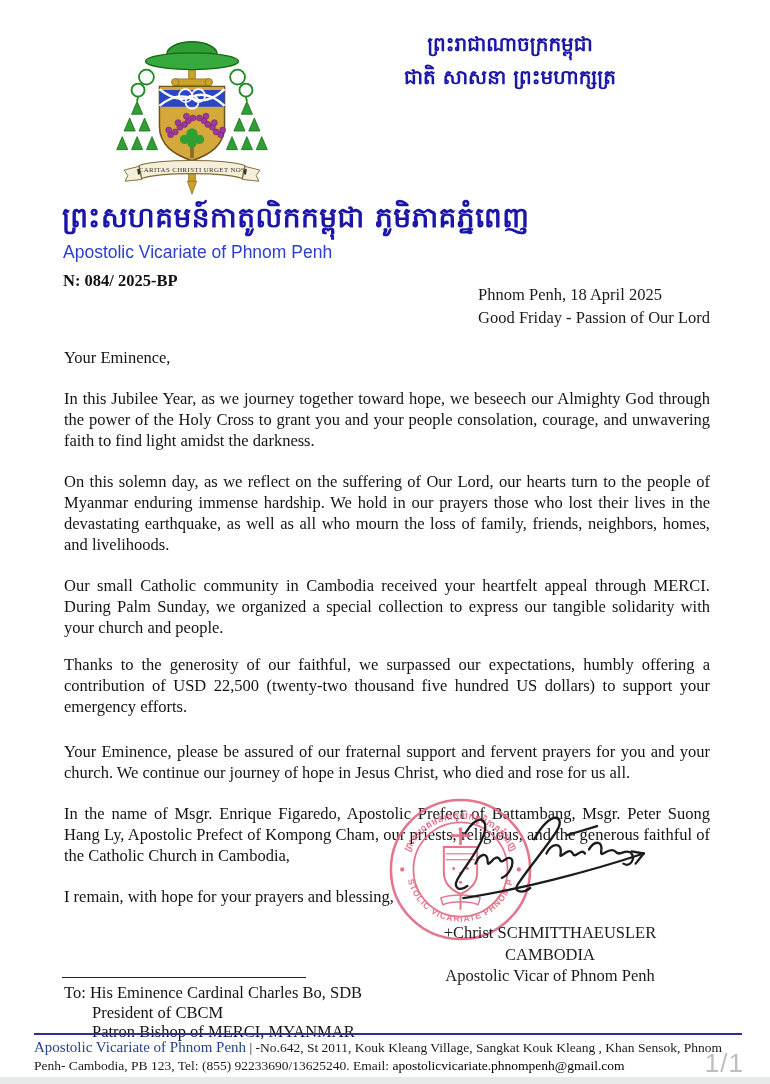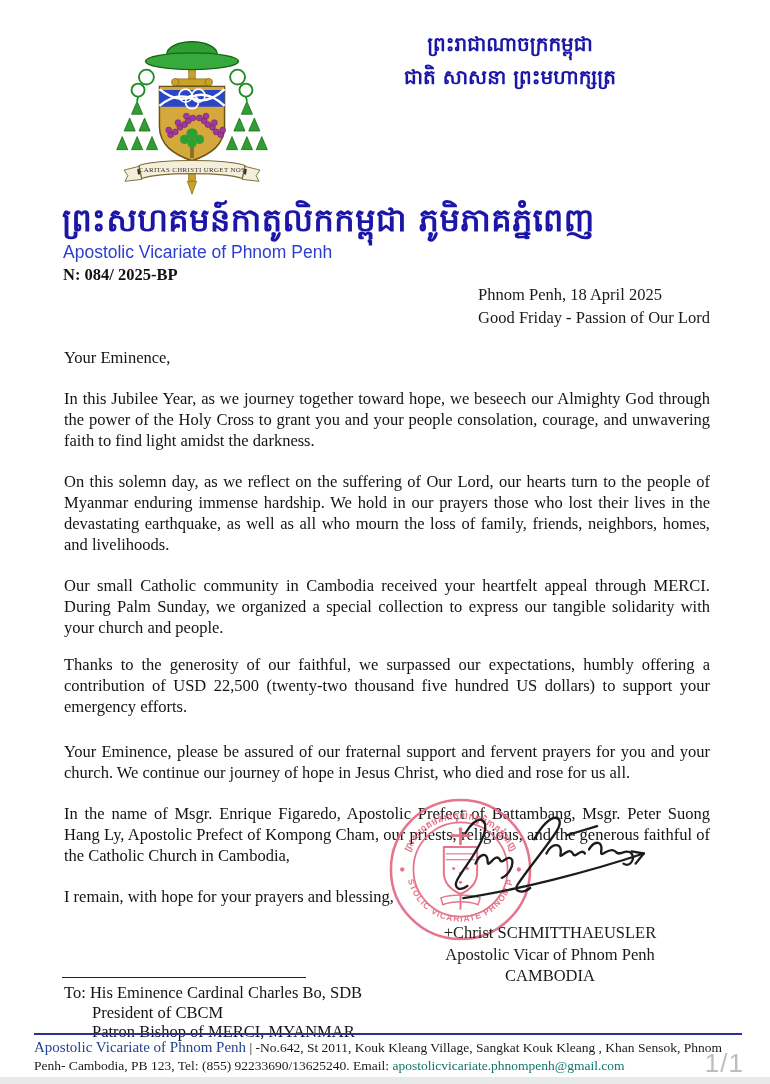--- a/index.html
+++ b/index.html
@@ -9,29 +9,29 @@
     overflow:hidden; font-family:"Liberation Serif", serif; color:#161616;
   }
   
   .national-motto {
     position:absolute; top:28px; left:355px; width:310px; text-align:center;
     font-weight:bold; font-size:20px; line-height:33px; color:#1b16a8;
     font-family:"DejaVu Sans", sans-serif;
   }
   .crest { position:absolute; left:93px; top:38px; width:198px; height:160px; }
   .org-name-khmer {
-    position:absolute; left:62px; top:200px; font-weight:bold; font-size:32px;
+    position:absolute; left:62px; top:200px; font-weight:bold; font-size:28px;
     color:#1b16a8; font-family:"DejaVu Sans", sans-serif; letter-spacing:0.5px;
   }
   .org-name-en {
     position:absolute; left:63px; top:242px; font-size:17.5px; color:#2b3ecf;
     font-family:"Liberation Sans", sans-serif;
   }
   .ref-number {
-    position:absolute; left:63px; top:265px; font-size:16.5px; font-weight:bold; color:#111;text-align:right;
+    position:absolute; left:63px; top:271px; font-size:16.5px; font-weight:bold; color:#111;text-align:right;
   }
   .dateline {
     position:absolute; right:60px; top:284px; text-align:left;
     font-size:16.5px; line-height:22.5px; color:#1a1a1a;
   }
   
   .letter-body {
     position:absolute; left:64px; top:347px; width:646px;
     font-size:16.5px; line-height:21px; color:#141414;
   }
@@ -51,21 +51,21 @@
     position:absolute; left:64px; top:983px; font-size:16.5px; line-height:19.5px; color:#141414;
   }
   .addressee .indent { padding-left:28px; }
   
   .footer-rule { position:absolute; left:34px; top:1033px; width:708px; border-top:2px solid #2e3192; }
   .footer-text {
     position:absolute; left:34px; top:1039px; width:708px; text-align:left;
     font-size:13.5px; line-height:17.5px; color:#1a1a1a;
   }
   .footer-org { color:#24438f; font-size:15px; }
-  .footer-email { color:#0f766e; text-decoration:none; cursor:pointer; }
+  .footer-email { color:#000000; text-decoration:none; cursor:pointer; }
   .page-indicator {
     position:absolute; right:26px; top:1048px; font-size:26px; color:#bdbdbd;
     font-family:"Liberation Sans", sans-serif; letter-spacing:1px;
   }
   .photo-edge { position:absolute; left:0; bottom:0; width:100%; height:7px; background:#e8eae9; }
 </style>
 </head>
 <body>
 
 <div class="page">
@@ -238,22 +238,22 @@
       <path d="M128,34 L158,25"></path>
       <path d="M150,48 C156,38 164,40 162,50 C161,58 170,44 176,50 C180,56 186,46 192,52 C196,58 190,66 184,62"></path>
       <path d="M26,96 C80,88 150,70 204,52"></path>
       <path d="M204,52 L192,50"></path>
       <path d="M204,52 L196,62"></path>
     </g>
   </svg>
 
   <div class="signatory">
     <div>+Christ SCHMITTHAEUSLER</div>
+    <div>CAMBODIA</div>
     <div>Apostolic Vicar of Phnom Penh</div>
-    <div>CAMBODIA</div>
   </div>
 
   <div class="addressee-rule"></div>
   <div class="addressee">
     <div>To: His Eminence Cardinal Charles Bo, SDB</div>
     <div class="indent">President of CBCM</div>
     <div class="indent">Patron Bishop of MERCI, MYANMAR</div>
   </div>
 
   <div class="footer-rule"></div>

